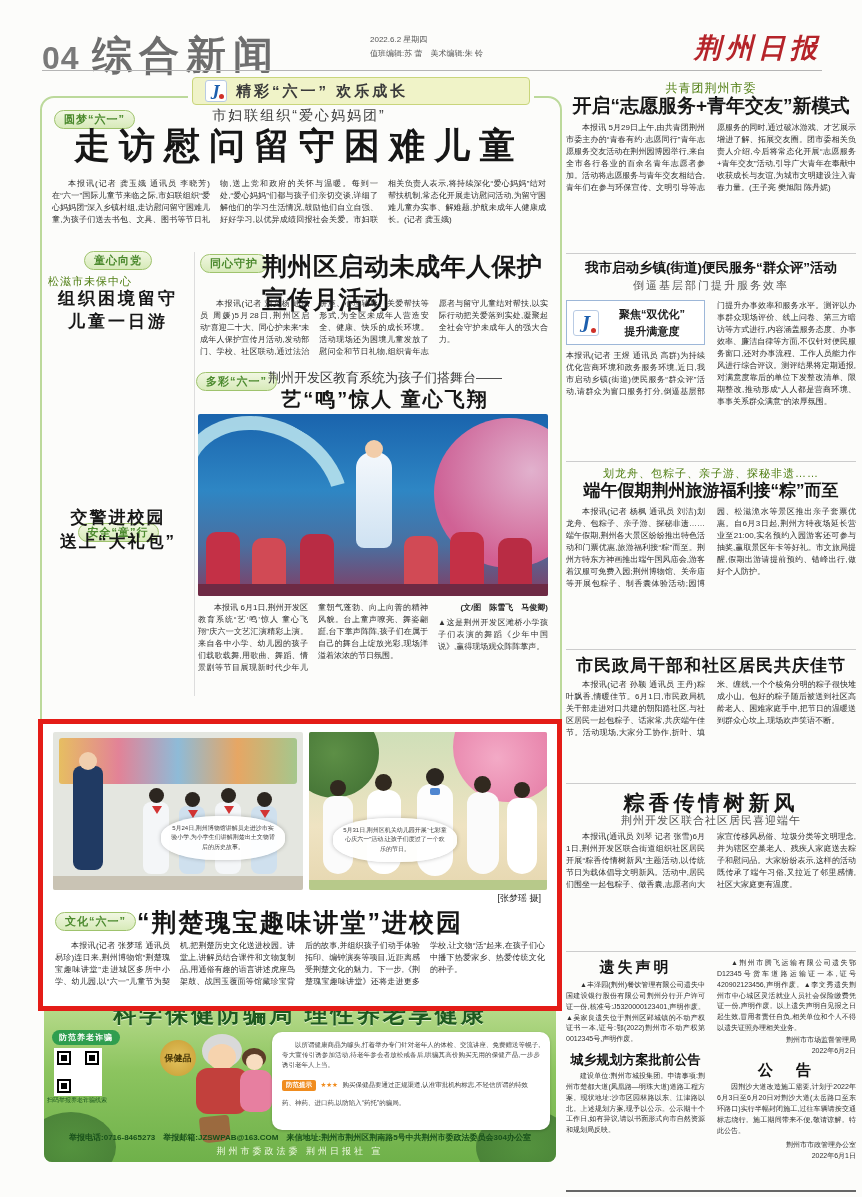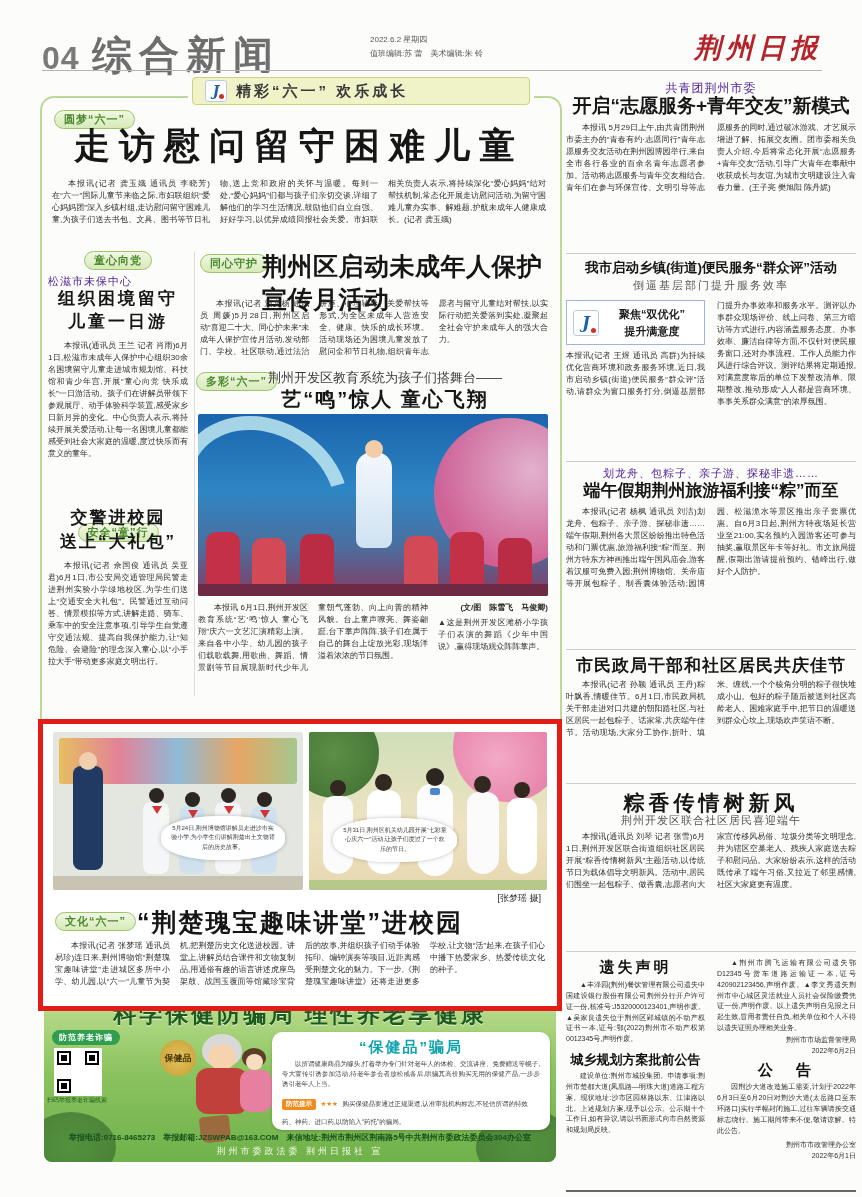--- a/index.html
+++ b/index.html
@@ -12,21 +12,21 @@
   .hdr-meta{font-size:8px;color:#555;line-height:1.7;}
   .masthead{font-family:"DejaVu Serif",serif;font-style:italic;font-weight:bold;
             font-size:27px;color:#b5242a;letter-spacing:5px;margin-left:10px;}
   .hline{position:absolute;background:#b5b5b5;height:1px;}
   .vline{position:absolute;background:#ddd;width:1px;}
   
   .tag{display:inline-block;padding:1px 9px;border:1px solid #9fc36d;border-radius:10px;
        background:linear-gradient(#f1f7e2,#d7eab9);color:#4c8a2e;font-weight:bold;
        font-size:11px;letter-spacing:1px;white-space:nowrap;}
   .kicker{font-size:14px;color:#3d3d3d;letter-spacing:2px;}
-  .kicker-sm{font-size:11px;color:#4c1d95;letter-spacing:1px;}
+  .kicker-sm{font-size:11px;color:#4d7c0f;letter-spacing:1px;}
   .headline{font-weight:bold;color:#161616;}
   .body-txt{font-size:8px;line-height:1.5;color:#2e2e2e;text-align:justify;text-indent:2em;}
   .cols2{column-count:2;column-gap:12px;}
   .cols3{column-count:3;column-gap:10px;}
   .cols4{column-count:4;column-gap:10px;}
   .credit-line{display:block;text-align:right;text-indent:0;font-weight:bold;margin-top:2px;}
   .note-line{display:block;text-indent:0;margin-top:3px;color:#333;}
   .center{text-align:center;}
   
   .green-frame{border:2px solid #bcd99b;border-radius:14px;}
@@ -97,41 +97,40 @@
   <div class="hline" style="left:42px;top:70px;width:780px;"></div>
 
   <div class="abs green-frame" style="left:40px;top:96px;width:518px;height:892px;"></div>
 
   <div class="abs banner" style="left:192px;top:77px;width:312px;height:26px;">
     <span class="jlogo" style="width:20px;height:20px;font-size:14px;">J</span>
     <span class="banner-label">精彩“六一”  欢乐成长</span>
   </div>
 
   <span class="tag abs" style="left:54px;top:110px;">圆梦“六一”</span>
+  <div class="abs kicker center" style="left:40px;top:107px;width:518px;">市妇联组织“爱心妈妈团”</div>
   <div class="abs headline center" style="left:40px;top:122px;width:518px;font-size:36px;letter-spacing:9px;">走访慰问留守困难儿童</div>
   <div class="abs body-txt cols3" style="left:52px;top:178px;width:494px;height:64px;">本报讯(记者 龚玉娥 通讯员 李晓芳)在“六一”国际儿童节来临之际,市妇联组织“爱心妈妈团”深入乡镇村组,走访慰问留守困难儿童,为孩子们送去书包、文具、图书等节日礼物,送上党和政府的关怀与温暖。每到一处,“爱心妈妈”们都与孩子们亲切交谈,详细了解他们的学习生活情况,鼓励他们自立自强、好好学习,以优异成绩回报社会关爱。市妇联相关负责人表示,将持续深化“爱心妈妈”结对帮扶机制,常态化开展走访慰问活动,为留守困难儿童办实事、解难题,护航未成年人健康成长。(记者 龚玉娥)</div>
 
   <div class="abs center" style="left:48px;top:250px;width:140px;">
     <span class="tag">童心向党</span>
   </div>
   <div class="abs kicker-sm" style="left:48px;top:274px;width:140px;">松滋市未保中心</div>
   <div class="abs headline center" style="left:48px;top:288px;width:140px;font-size:17px;letter-spacing:3px;line-height:1.35;">
     <span style="display:block;">组织困境留守</span>
     <span style="display:block;">儿童一日游</span>
   </div>
-  <div class="abs body-txt" style="left:48px;top:340px;width:140px;height:134px;">本报讯(通讯员 王兰 记者 肖雨)6月1日,松滋市未成年人保护中心组织30余名困境留守儿童走进城市规划馆、科技馆和青少年宫,开展“童心向党 快乐成长”一日游活动。孩子们在讲解员带领下参观展厅、动手体验科学装置,感受家乡日新月异的变化。中心负责人表示,将持续开展关爱活动,让每一名困境儿童都能感受到社会大家庭的温暖,度过快乐而有意义的童年。</div>
 
   <div class="abs center" style="left:48px;top:482px;width:140px;margin-top:40px;">
     <span class="tag">安全“童”行</span>
   </div>
   <div class="abs headline center" style="left:48px;top:506px;width:140px;font-size:17px;letter-spacing:2px;line-height:1.4;">
     <span style="display:block;">交警进校园</span>
     <span style="display:block;">送上“大礼包”</span>
   </div>
-  <div class="abs body-txt" style="left:48px;top:560px;width:140px;height:136px;">本报讯(记者 佘国俊 通讯员 吴亚君)6月1日,市公安局交通管理局民警走进荆州实验小学绿地校区,为学生们送上“交通安全大礼包”。民警通过互动问答、情景模拟等方式,讲解走路、骑车、乘车中的安全注意事项,引导学生自觉遵守交通法规、提高自我保护能力,让“知危险、会避险”的理念深入童心,以“小手拉大手”带动更多家庭文明出行。</div>
 
   <div class="vline" style="left:194px;top:252px;height:444px;"></div>
 
   <span class="tag abs" style="left:200px;top:254px;">同心守护</span>
   <div class="abs headline" style="left:262px;top:250px;width:292px;font-size:25px;letter-spacing:0.5px;">荆州区启动未成年人保护宣传月活动</div>
   <div class="abs body-txt cols3" style="left:200px;top:298px;width:348px;height:64px;">本报讯(记者 刘文杨 通讯员 周媛)5月28日,荆州区启动“喜迎二十大、同心护未来”未成年人保护宣传月活动,发动部门、学校、社区联动,通过法治讲座、心理辅导、关爱帮扶等形式,为全区未成年人营造安全、健康、快乐的成长环境。活动现场还为困境儿童发放了慰问金和节日礼物,组织青年志愿者与留守儿童结对帮扶,以实际行动把关爱落到实处,凝聚起全社会守护未成年人的强大合力。</div>
 
   <span class="tag abs" style="left:196px;top:372px;">多彩“六一”</span>
   <div class="abs center" style="left:240px;top:369px;width:290px;font-size:13px;color:#3a3a3a;">荆州开发区教育系统为孩子们搭舞台——</div>
   <div class="abs headline center" style="left:240px;top:386px;width:290px;font-size:20px;letter-spacing:2px;">艺“鸣”惊人  童心飞翔</div>
@@ -220,21 +219,20 @@
       <div class="fig" style="left:6px;top:0;width:40px;height:34px;border-radius:50%;background:#d9d9d9;"></div>
       <div class="fig" style="left:12px;top:10px;width:28px;height:26px;border-radius:50%;background:#f6d3ae;"></div>
       <div class="fig" style="left:0;top:34px;width:52px;height:46px;border-radius:12px;background:#c2403c;"></div>
       <div class="fig" style="left:46px;top:14px;width:24px;height:20px;border-radius:50%;background:#5c3d27;"></div>
       <div class="fig" style="left:50px;top:20px;width:17px;height:16px;border-radius:50%;background:#f8ddc0;"></div>
       <div class="fig" style="left:44px;top:36px;width:32px;height:42px;border-radius:10px;background:#e77fa0;"></div>
       <div class="fig" style="left:4px;top:82px;width:30px;height:26px;border-radius:4px 4px 8px 8px;background:#9b6a3f;transform:rotate(-6deg);"></div>
     </div>
 
     <div class="abs ad-white" style="left:228px;top:36px;width:258px;height:86px;">
-      <div class="ad-white-title">“保健品”骗局</div>
       <div class="ad-p">以所谓健康商品为噱头,打着举办专门针对老年人的体检、交流讲座、免费赠送等幌子,夸大宣传引诱参加活动,待老年参会者放松戒备后,哄骗其高价购买无用的保健产品,一步步诱引老年人上当。</div>
       <div style="margin-top:3px;">
         <span class="tip-label">防范提示</span>
         <span class="tip-stars">★★★</span>
         <span class="tip-txt">购买保健品要通过正规渠道,认准审批机构标志,不轻信所谓的特效药、神药、进口药,以防陷入“药托”的骗局。</span>
       </div>
     </div>
     <div class="abs ad-footer" style="left:0;bottom:19px;width:100%;">举报电话:0716-8465273　举报邮箱:JZSWPAB@163.COM　来信地址:荆州市荆州区荆南路5号中共荆州市委政法委员会304办公室</div>
     <div class="abs ad-sponsor" style="left:0;bottom:4px;width:100%;">荆州市委政法委  荆州日报社  宣</div>
   </div>

